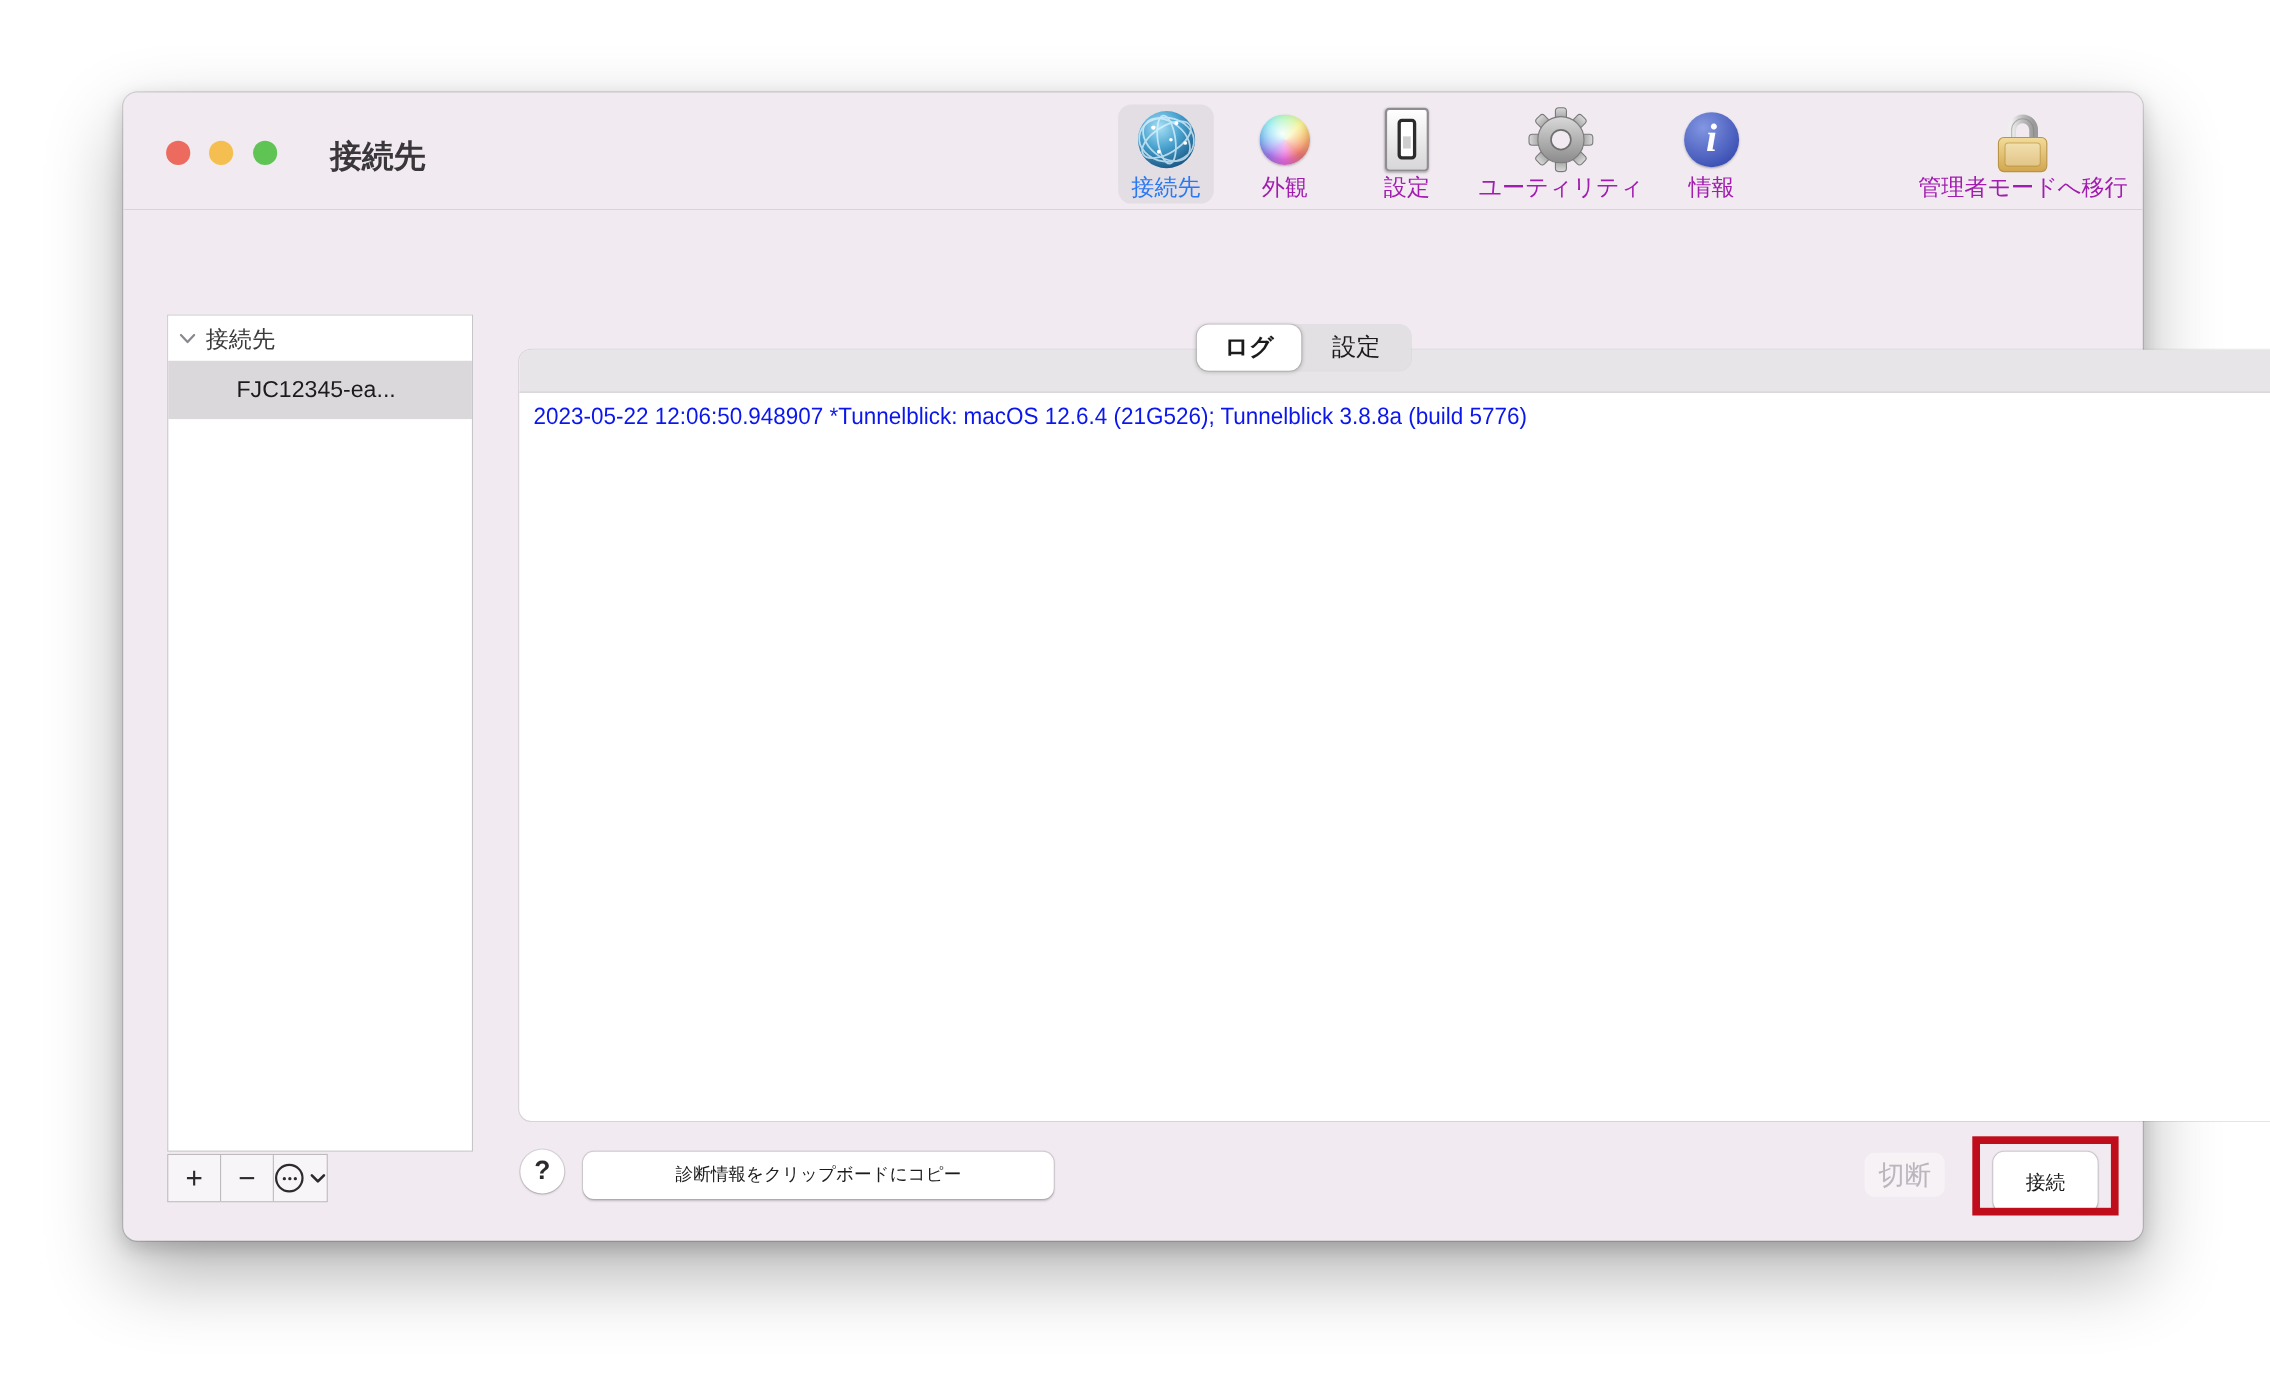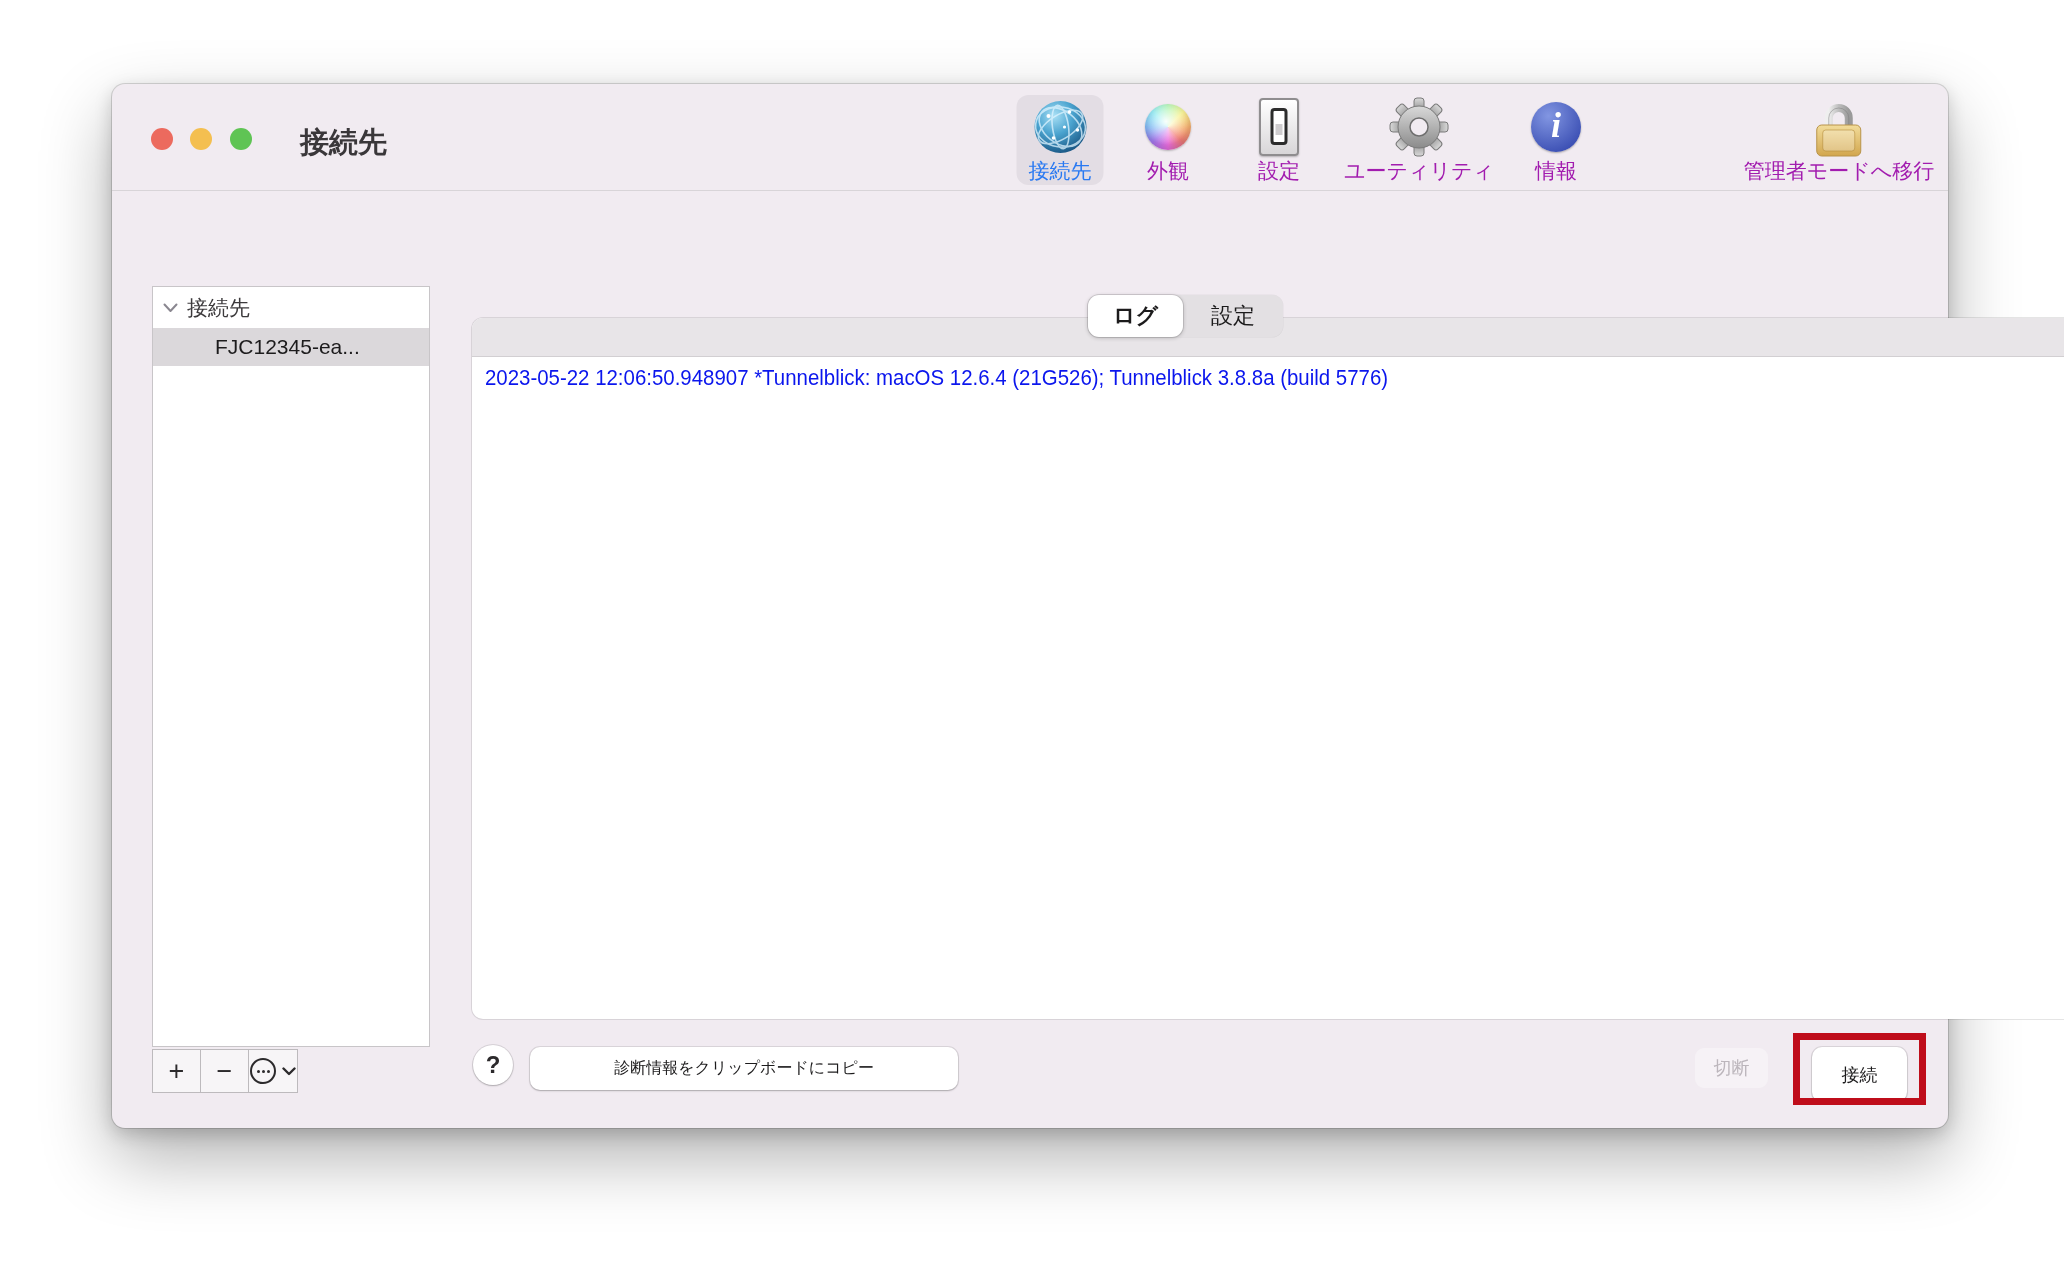--- a/index.html
+++ b/index.html
@@ -47,21 +47,21 @@
     display:flex; align-items:center; justify-content:center;
     box-shadow:0 1px 2px rgba(0,0,0,.3); }
   .info-circle span { font-family:"Liberation Serif","DejaVu Serif",serif; font-style:italic;
     font-weight:bold; color:#ffffff; font-size:36px; line-height:36px; transform:translateY(-2px); }
 
   
   .sidebar { position:absolute; left:40px; top:202px; width:278px; height:761px;
     background:#ffffff; border:1px solid #c8c5c8; }
   .sb-header { height:41px; display:flex; align-items:center; padding-left:10px; gap:9px;
     font-size:21px; color:#3c3a3c; background:#ffffff; }
-  .sb-row { height:38px; display:flex; align-items:center; padding-left:62px;
+  .sb-row { height:53px; display:flex; align-items:center; padding-left:62px;
     font-size:21px; color:#1c1b1c; white-space:nowrap; overflow:hidden; }
   .sb-row.selected { background:#dbd8db; }
 
   .sb-footer { position:absolute; left:40px; top:965px; width:146px; height:44px;
     background:#f7f5f7; border:1px solid #bdbabd; display:flex; }
   .sb-footer .seg { display:flex; align-items:center; justify-content:center;
     border-right:1px solid #bdbabd; color:#2c2a2c; }
   .seg-add, .seg-remove { width:48px; font-size:27px; font-weight:300; }
   .seg-more { flex:1; border-right:none !important; gap:6px; }
   .ellipsis-circle { width:26px; height:26px; border:2px solid #2c2a2c; border-radius:50%;
@@ -91,21 +91,21 @@
   .help-btn { position:absolute; left:361px; top:961px; width:40px; height:40px; border-radius:50%;
     background:#ffffff; box-shadow:0 0 0 1px rgba(0,0,0,.10), 0 1px 2px rgba(0,0,0,.20);
     display:flex; align-items:center; justify-content:center;
     font-size:24px; font-weight:600; color:#2c2a2c; }
   .push-btn { position:absolute; background:#ffffff; border-radius:10px;
     box-shadow:0 0 0 1px rgba(0,0,0,.09), 0 1px 2px rgba(0,0,0,.22);
     display:flex; align-items:center; justify-content:center;
     font-size:16px; color:#1c1b1c; white-space:nowrap; }
   .copy-btn { left:418px; top:963px; width:428px; height:43px; }
   .disconnect-btn { left:1583px; top:964px; width:73px; height:40px;
-    background:#f6f2f6; box-shadow:none; color:#bcb6bc; font-size:18px; border-radius:9px; }
+    background:#f6f2f6; box-shadow:none; color:#bcb6bc; font-size:24px; border-radius:9px; }
   .connect-btn { left:1700px; top:963px; width:95px; height:55px; font-size:18px; }
 
   .annotation-rect { position:absolute; left:1681px; top:949px; width:133px; height:72px;
     border:7px solid #bf0d1b; z-index:10; pointer-events:none; }
 </style>
 </head>
 <body>
 
 <div class="canvas">
   <div class="window">

